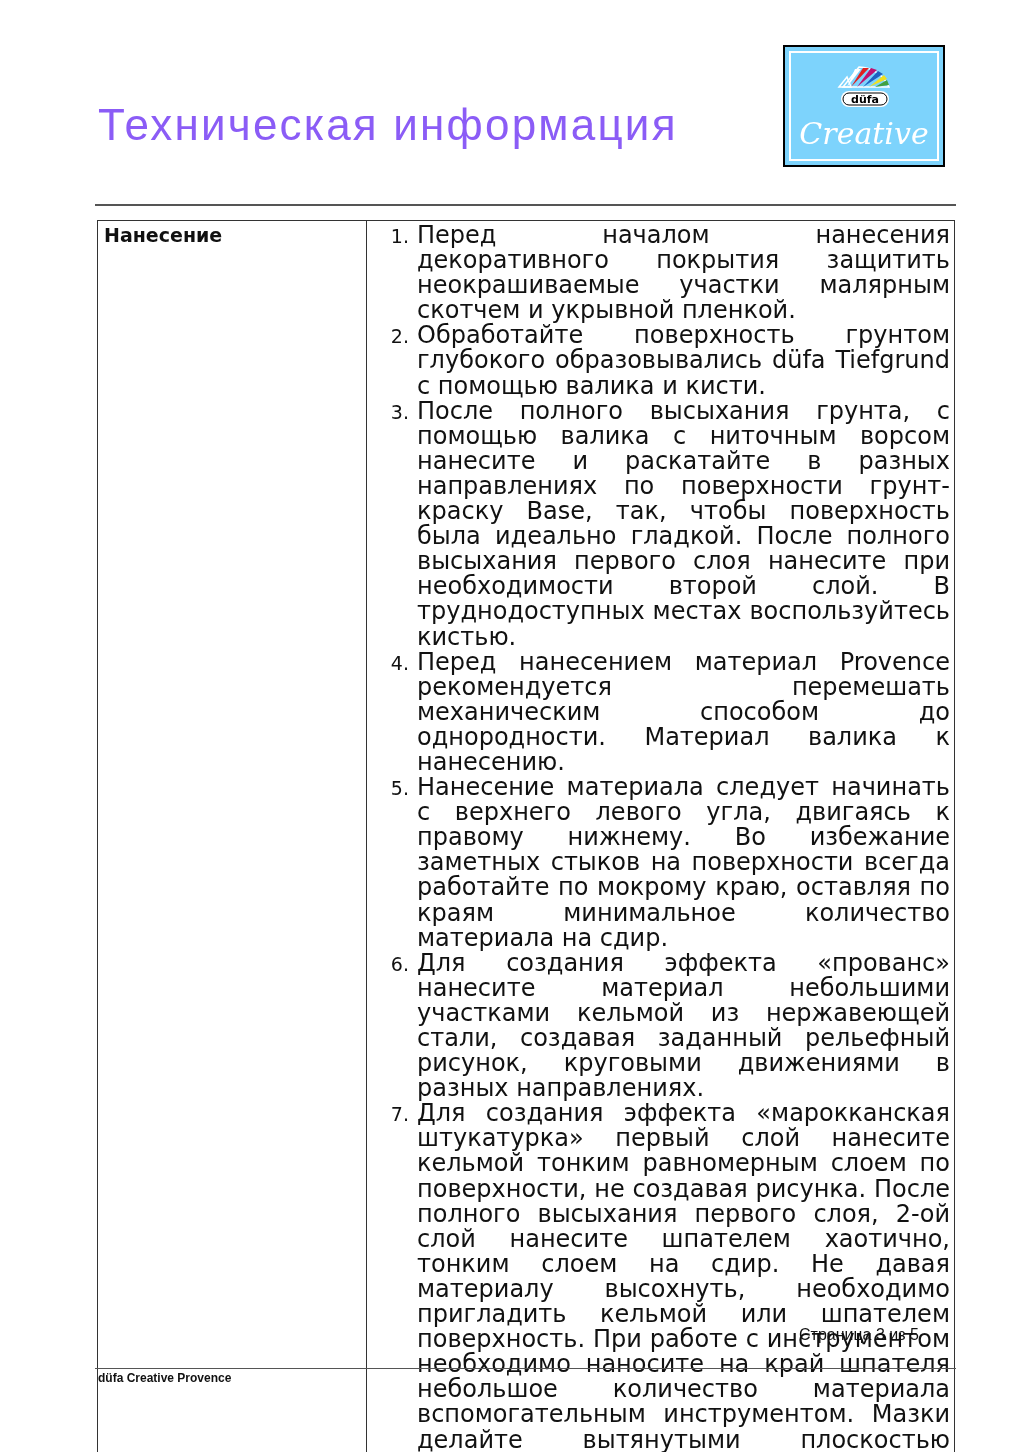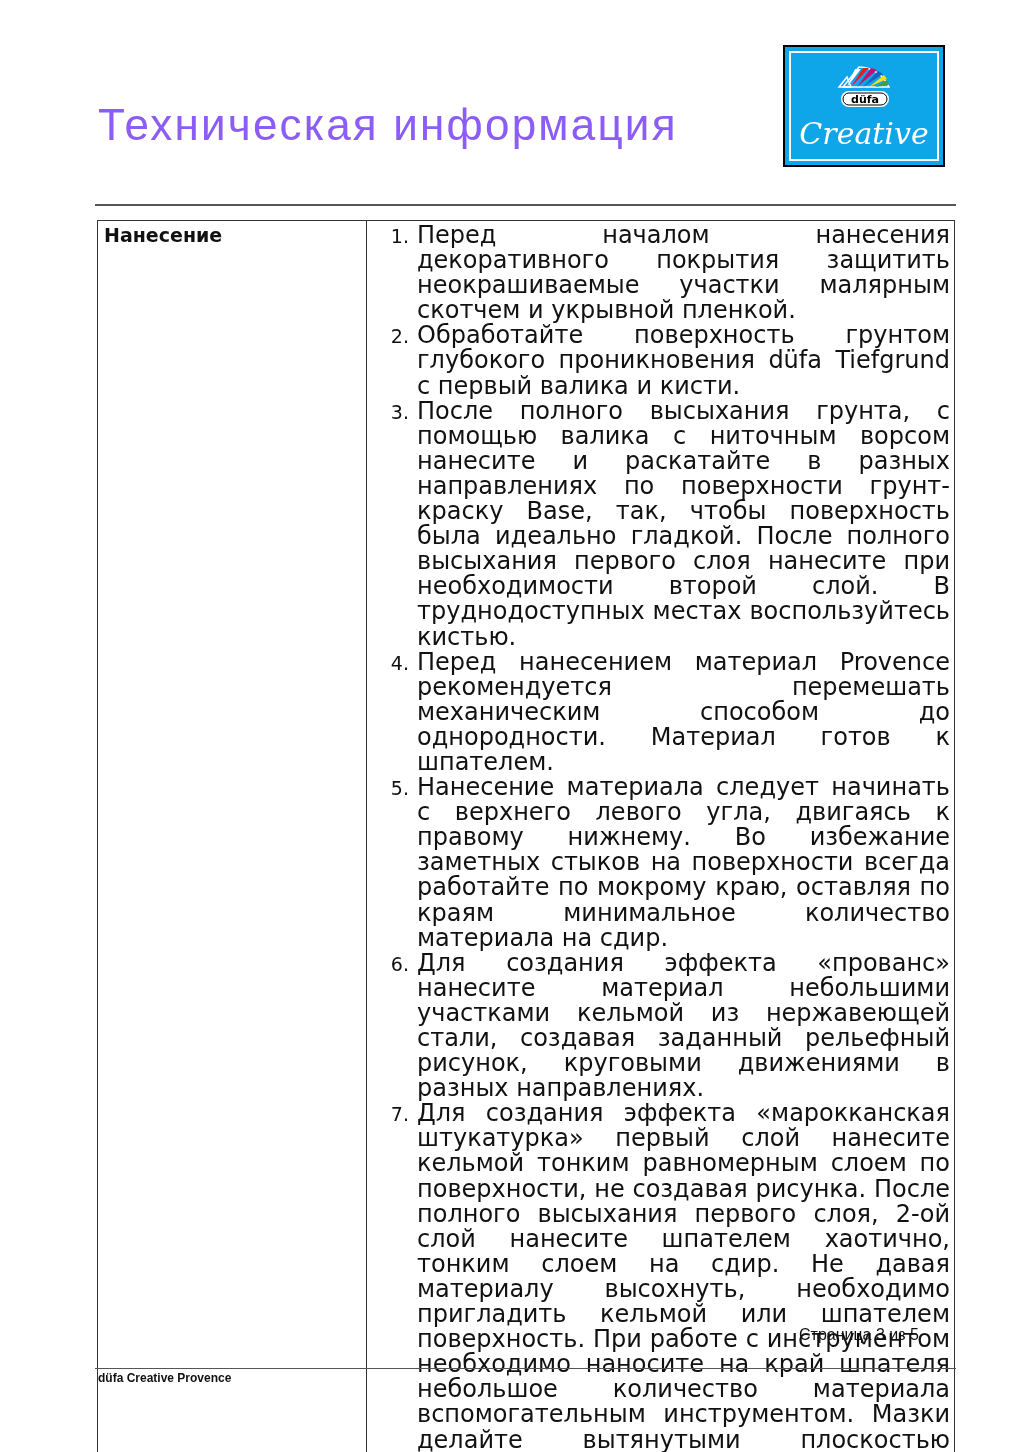--- a/index.html
+++ b/index.html
@@ -1,20 +1,20 @@
 <!DOCTYPE html>
 <html><head>
 <meta charset="utf-8">
 <style>
   html, body { margin: 0; padding: 0; background: #ffffff; }
   body { width: 1027px; height: 1452px; position: relative; overflow: hidden;
          font-family: "DejaVu Sans", sans-serif; color: #111; }
   .page-title { position: absolute; left: 98px; top: 100px; font-family: "Liberation Sans", sans-serif;
                 font-size: 44px; letter-spacing: 2.2px; color: #8b5cf6; font-weight: normal; margin: 0; }
-  .logo { position: absolute; left: 783px; top: 45px; width: 162px; height: 122px; background: #0ea5e9;
+  .logo { position: absolute; left: 783px; top: 45px; width: 162px; height: 122px; background: #7dd3fc;
           box-sizing: border-box; border: 2px solid #000; }
   .logo-inner { position: absolute; left: 4px; top: 4px; right: 4px; bottom: 4px; border: 2px solid #fff; }
   .logo svg { position: absolute; left: 0; top: 0; }
   .top-rule { position: absolute; left: 95px; top: 204px; width: 861px; height: 2px; background: #555; }
   table.content { position: absolute; left: 97px; top: 220px; width: 858px; border-collapse: collapse; }
   table.content td { border: 1px solid #333; vertical-align: top; padding: 0; }
   td.label-cell { width: 256px; padding: 3px 6px !important; }
   .section-label { font-weight: bold; font-size: 19px; font-family: "DejaVu Sans", sans-serif; }
   td.body-cell { padding: 2px 4px 4px 0 !important; }
   ol.steps { margin: 0; padding: 0 0 0 48px; font-size: 24px; line-height: 25.1px; }
@@ -56,23 +56,23 @@
 
 <table class="content">
   <tbody>
       <tr>
     <td class="label-cell">
       <span class="section-label">Нанесение</span>
     </td>
     <td class="body-cell">
       <ol class="steps">
         <li>Перед началом нанесения декоративного покрытия защитить неокрашиваемые участки малярным скотчем и укрывной пленкой.</li>
-        <li>Обработайте поверхность грунтом глубокого проникновения düfa Tiefgrund с первый валика и кисти.</li>
+        <li>Обработайте поверхность грунтом глубокого образовывались düfa Tiefgrund с помощью валика и кисти.</li>
         <li>После полного высыхания грунта, с помощью валика с ниточным ворсом нанесите и раскатайте в разных направлениях по поверхности грунт-краску Base, так, чтобы поверхность была идеально гладкой. После полного высыхания первого слоя нанесите при необходимости второй слой. В труднодоступных местах воспользуйтесь кистью.</li>
-        <li>Перед нанесением материал Provence рекомендуется перемешать механическим способом до однородности. Материал готов к шпателем.</li>
+        <li>Перед нанесением материал Provence рекомендуется перемешать механическим способом до однородности. Материал валика к нанесению.</li>
         <li>Нанесение материала следует начинать с верхнего левого угла, двигаясь к правому нижнему. Во избежание заметных стыков на поверхности всегда работайте по мокрому краю, оставляя по краям минимальное количество материала на сдир.</li>
         <li>Для создания эффекта «прованс» нанесите материал небольшими участками кельмой из нержавеющей стали, создавая заданный рельефный рисунок, круговыми движениями в разных направлениях.</li>
         <li>Для создания эффекта «марокканская штукатурка» первый слой нанесите кельмой тонким равномерным слоем по поверхности, не создавая рисунка. После полного высыхания первого слоя, 2-ой слой нанесите шпателем хаотично, тонким слоем на сдир. Не давая материалу высохнуть, необходимо пригладить кельмой или шпателем поверхность. При работе с инструментом необходимо наносите на край шпателя небольшое количество материала вспомогательным инструментом. Мазки делайте вытянутыми плоскостью шпателя к поверхности, таким образом, чтобы образовывались неровные края, и точки, которые характеризуют рисунок «марокканская штукатурка».</li>
       </ol>
     </td>
   </tr>
 </tbody>
   </table>
 
 <div class="bottom-rule"></div>

